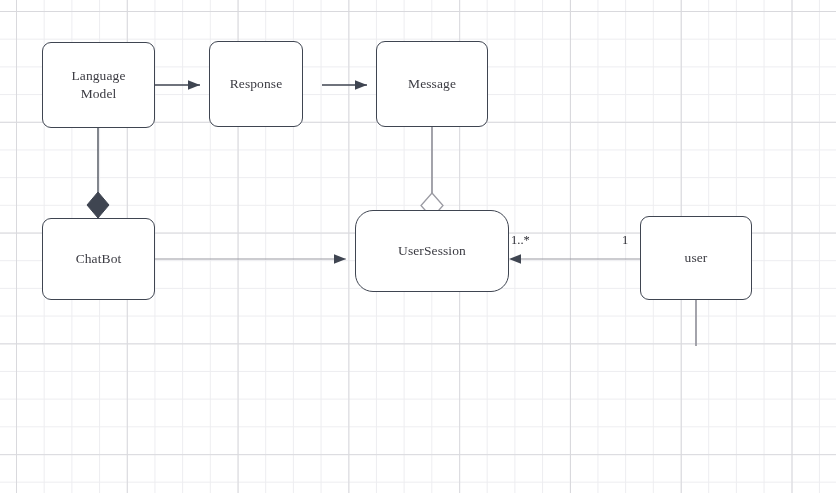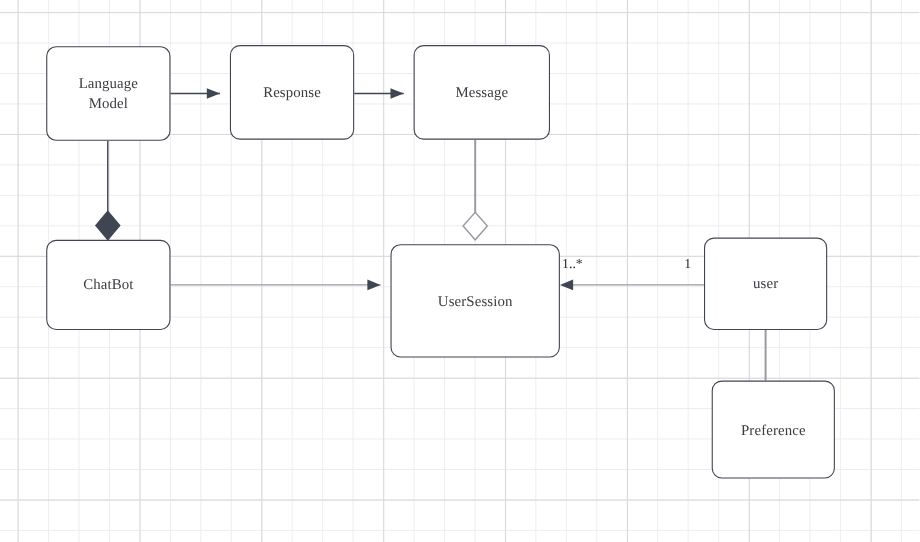--- a/index.html
+++ b/index.html
@@ -102,41 +102,38 @@
     </g>
   </svg>
 
   <div class="node" style="left:42px; top:42px; width:113px; height:86px;justify-content:center;">
     <div>
       <div>Language</div>
       <div>Model</div>
     </div>
   </div>
 
-  <div class="node" style="left:209px; top:41px; width:113px; height:86px;">
+  <div class="node" style="left:209px; top:41px; width:94px; height:86px;">
     <span>Response</span>
   </div>
 
-  <div class="node" style="left:376px; top:41px; width:124px; height:86px;">
+  <div class="node" style="left:376px; top:41px; width:112px; height:86px;">
     <span>Message</span>
   </div>
 
   <div class="node" style="left:42px; top:218px; width:113px; height:82px;text-align:right;">
     <span>ChatBot</span>
   </div>
 
-  <div class="node" style="left:355px; top:222px; width:154px; height:103px;">
+  <div class="node" style="left:355px; top:210px; width:154px; height:82px;border-radius:18px;">
     <span>UserSession</span>
   </div>
 
   <div class="node" style="left:640px; top:216px; width:112px; height:84px;justify-content:center;">
     <span>user</span>
   </div>
 
-  <div class="node" style="left:647px; top:346px; width:112px; height:89px;">
-    <span>Preference</span>
-  </div>
 
   <span class="mult-label" style="left:511px; top:234px;">1..*</span>
 
   <span class="mult-label" style="left:622px; top:234px;">1</span>
 
 </div>
 
 </body></html>

